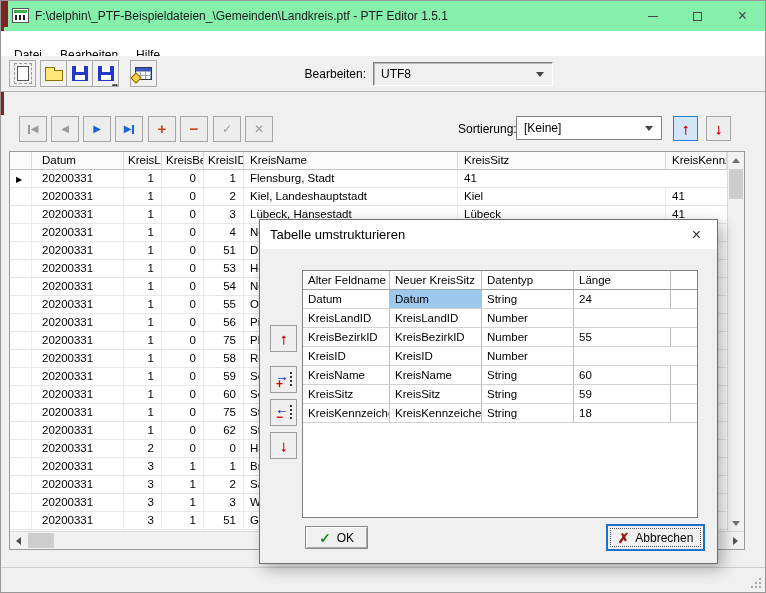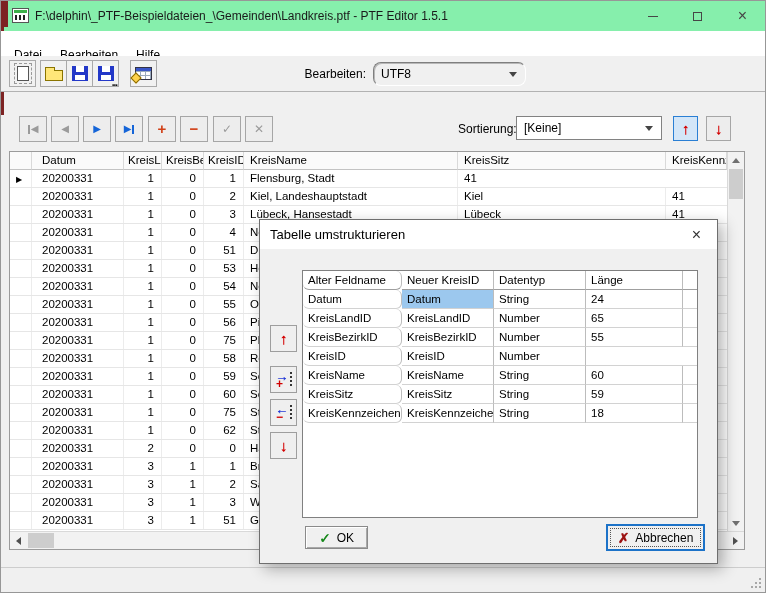--- a/index.html
+++ b/index.html
@@ -46,21 +46,21 @@
   .icon-table::before { content:""; position:absolute; inset:0;
       background:linear-gradient(#3a56c8 0 3px, transparent 3px),
       repeating-linear-gradient(90deg, transparent 0 4px, #9aaabb 4px 5px),
       repeating-linear-gradient(0deg, transparent 0 3px, #9aaabb 3px 4px); }
   .icon-table::after { content:""; position:absolute; left:-4px; bottom:-3px; width:6px; height:6px;
       background:#ffd24a; border:1px solid #8a6a00; transform:rotate(45deg); }
   .enc-label { position:absolute; left:285px; top:0; width:80px; line-height:36px; text-align:right; }
   .combo { position:absolute; background:#f0f0f0; border-top:1px solid #7f7f7f; border-left:1px solid #7f7f7f;
            border-bottom:1px solid #fff; border-right:1px solid #fff;
            box-shadow:inset 1px 1px 0 #b8b8b8; }
-  .combo-enc { left:372px; top:6px; width:153px; height:24px;border-radius:8px; }
+  .combo-enc { left:372px; top:6px; width:180px; height:24px; }
   .combo .val { position:absolute; left:7px; top:0; line-height:22px; }
   .chev { position:absolute; right:8px; top:9px; width:0; height:0;
           border-left:4px solid transparent; border-right:4px solid transparent; border-top:5px solid #444; }
 
   
   .nav-btn { position:absolute; top:115px; width:28px; height:26px; background:#ededed;
              border:1px solid #a6a6a6; display:flex; align-items:center; justify-content:center; }
   .g { font-size:10px; line-height:10px; }
   .g-gray { color:#9b9b9b; } .g-blue { color:#1565d8; } .g-red { color:#d14017; font-size:15px; font-weight:bold; line-height:14px; }
   .bar-left::before  { content:""; width:2px; height:9px; background:#9b9b9b; margin-right:1px; }
@@ -118,21 +118,21 @@
               background:repeating-linear-gradient(180deg,#333 0 2px,transparent 2px 4px); }
   .mv-arrow { position:absolute; left:0; top:-2px; color:#2238d8; font-weight:bold; font-size:13px; text-shadow:0.5px 0 #2238d8; }
   .mv-sign  { position:absolute; left:1px; bottom:-3px; color:#d00000; font-weight:bold; font-size:12px; }
   .ftable { position:absolute; left:42px; top:50px; width:396px; height:248px; background:#fff;
             border:1px solid #808080; font-size:11.5px; overflow:hidden; }
   .ftable-header { display:flex; height:19px; }
   .ftable-header .fcell { border-bottom:1px solid #9f9f9f; }
   .ftable-row { display:flex; height:19px; }
   .fcell { height:100%; line-height:18px; padding:0 5px; overflow:hidden; white-space:nowrap;
            border-right:1px solid #bcbcbc; border-bottom:1px solid #d2d2d2; flex:0 0 auto; }
-  .d-old { width:99px;border-radius:6px; } .d-new { width:92px; } .d-type { width:92px; } .d-len { width:97px; }
+  .d-old { width:87px; } .d-new { width:92px; } .d-type { width:92px; } .d-len { width:97px; }
   .d-fill { flex:1 1 auto; border-right:none; }
   .sel { background:#9cc8ee; }
   .dlg-btn { position:absolute; height:23px; background:#f0f0f0; border:1px solid #8a8a8a;
              box-shadow:inset 1px 1px 0 #ffffff, inset -1px -1px 0 #a8a8a8;
              display:flex; align-items:center; justify-content:center; gap:6px; font-size:12px; }
   .btn-ok { left:45px; top:306px; width:63px; }
   .btn-cancel { left:346px; top:304px; width:99px; height:27px; border:2px solid #1c72c8; box-shadow:none; }
   .btn-cancel::after { content:""; position:absolute; inset:2px; border:1px dotted #555; pointer-events:none; }
   .ok-check { color:#18891c; font-weight:bold; font-size:14px; text-shadow:0.6px 0 #18891c; }
   .cancel-x { color:#9c1212; font-weight:bold; font-size:14px; text-shadow:0.6px 0 #9c1212; }
@@ -491,38 +491,37 @@
         <span class="mv-sign">−</span>
       </span>
     </div>
     <div class="side-btn sb-down">
         <span class="red-arrow">↓</span>
       </div>
 
     <div class="ftable">
       <div class="ftable-header">
         <div class="fcell d-old">Alter Feldname</div>
-        <div class="fcell d-new">Neuer KreisID</div>
+        <div class="fcell d-new">Neuer KreisSitz</div>
         <div class="fcell d-type">Datentyp</div>
         <div class="fcell d-len">Länge</div>
         <div class="fcell d-fill"></div>
       </div>
       <div>
           <div class="ftable-row">
             <div class="fcell d-old">Datum</div>
             <div class="fcell d-new sel">Datum</div>
             <div class="fcell d-type">String</div>
             <div class="fcell d-len">24</div>
             <div class="fcell d-fill"></div>
           </div>
           <div class="ftable-row">
             <div class="fcell d-old">KreisLandID</div>
             <div class="fcell d-new">KreisLandID</div>
             <div class="fcell d-type">Number</div>
-            <div class="fcell d-len">65</div>
             <div class="fcell d-fill"></div>
           </div>
           <div class="ftable-row">
             <div class="fcell d-old">KreisBezirkID</div>
             <div class="fcell d-new">KreisBezirkID</div>
             <div class="fcell d-type">Number</div>
             <div class="fcell d-len">55</div>
             <div class="fcell d-fill"></div>
           </div>
           <div class="ftable-row">

